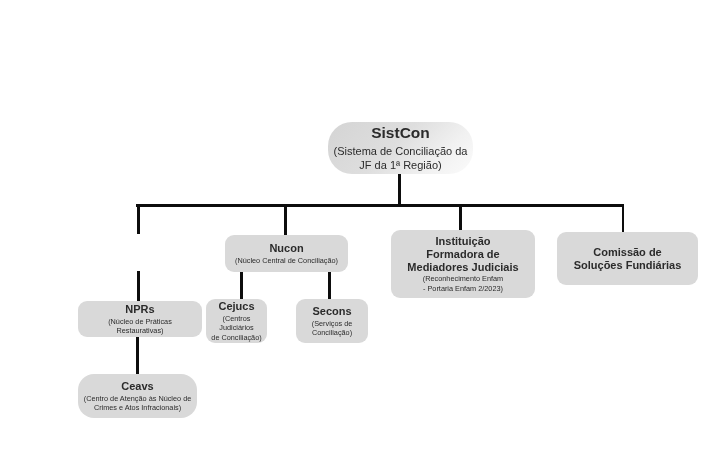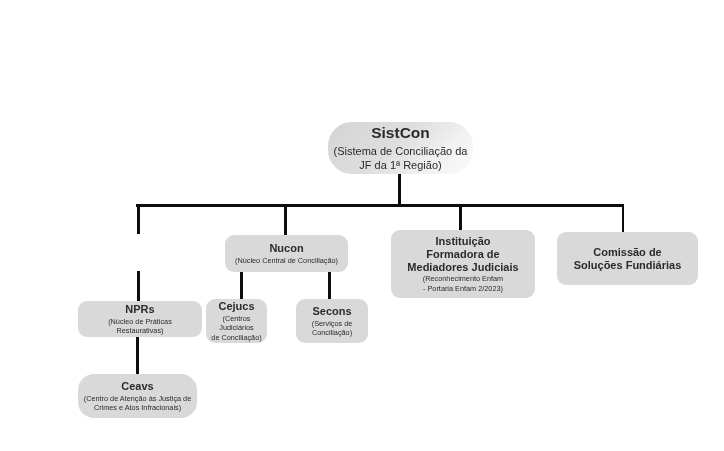--- a/index.html
+++ b/index.html
@@ -86,17 +86,17 @@
   </div>
 
   <div class="node" style="left:296px;top:299px;width:72px;height:44px;">
     <span class="nm">Secons</span>
     <span class="sub">(Serviços de
 Conciliação)</span>
   </div>
 
   <div class="node" style="left:78px;top:374px;width:119px;height:44px;border-radius:16px;">
     <span class="nm">Ceavs</span>
-    <span class="sub">(Centro de Atenção às Justiça de
+    <span class="sub">(Centro de Atenção às Núcleo de
 Crimes e Atos Infracionais)</span>
   </div>
 
 </div>
 
 </body></html>

